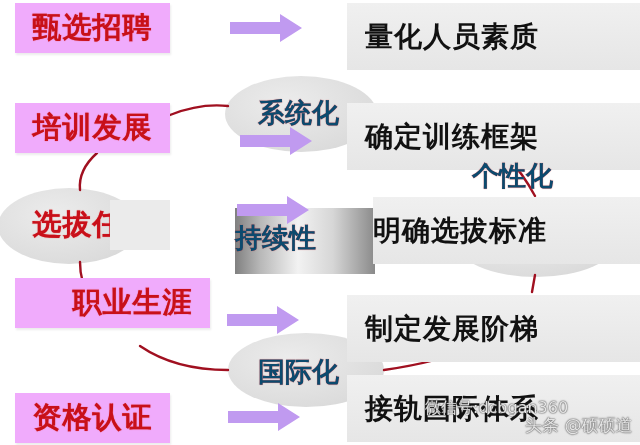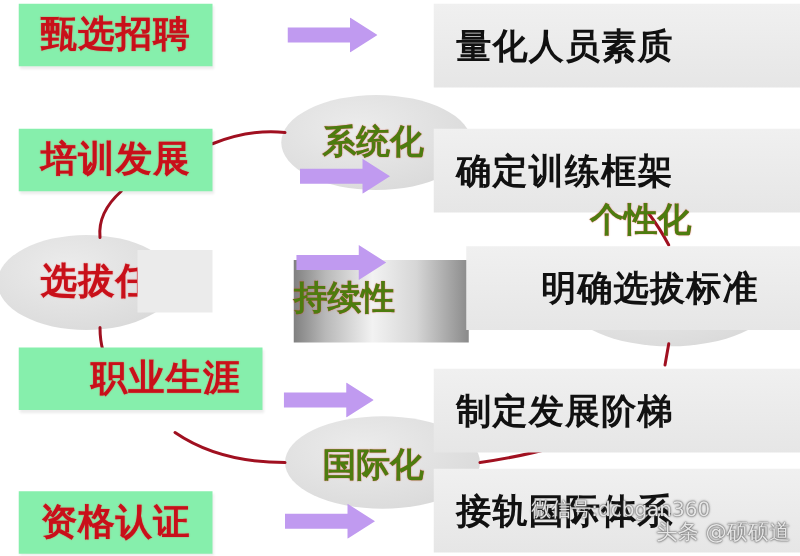--- a/index.html
+++ b/index.html
@@ -9,39 +9,39 @@
     font-family: "DejaVu Sans", "Liberation Sans", sans-serif;
   }
   .abs { position: absolute; }
   .ring { position: absolute; left: 0; top: 0; width: 640px; height: 445px; pointer-events: none; }
   .ellipse {
     position: absolute; border-radius: 50%;
     background: radial-gradient(ellipse at 40% 35%, #ececec 0%, #dcdcdc 70%, #d2d2d2 100%);
   }
   .lbox {
     position: absolute; left: 15px; width: 155px; height: 50px;
-    background: #86efac;
+    background: #f0abfc;
     box-shadow: 1px 2px 2px rgba(0,0,0,0.08);
     display: flex; align-items: center; justify-content: center;
   }
   .lbox span {
     color: #c8101a; font-weight: bold; font-size: 29px; letter-spacing: 1px;
     text-shadow: 0 0 1px #e04040;
   }
   .rbox {
     position: absolute; left: 347px; width: 293px; height: 67px;
     background: linear-gradient(to bottom, #f0f0f0, #e6e6e6);
     display: flex; align-items: center;
   }
   .rbox span {
     color: #111111; font-weight: bold; font-size: 28px; padding-left: 18px; letter-spacing: 1px;
   }
   .arrow { position: absolute; width: 72px; height: 28px; }
   .red-label {
-    position: absolute; color: #4d7c0f; font-weight: bold; font-size: 27px;
+    position: absolute; color: #0c4a6e; font-weight: bold; font-size: 27px;
     text-shadow: 0 0 1px #e04040; white-space: nowrap;
   }
   .grad-box {
     position: absolute; left: 235px; top: 208px; width: 140px; height: 66px;
     background: linear-gradient(to right, #808080 0%, #b8b8b8 18%, #f2f2f2 45%, #d6d6d6 70%, #8a8a8a 100%);
   }
   .watermark {
     position: absolute; font-size: 16px; color: rgba(255,255,255,0.85);
     text-shadow: 0 0 2px #555, 0 0 1px #333; white-space: nowrap;
   }
@@ -109,21 +109,21 @@
   <polygon points="0,8 50,8 50,0 72,14 50,28 50,20 0,20" fill="#c09af0"></polygon>
 </svg>
 
 <div class="rbox" style="top:3px; left:347px;">
   <span>量化人员素质</span>
 </div>
 <div class="rbox" style="top:103px; left:347px;">
   <span>确定训练框架</span>
 </div>
 <div class="rbox" style="top:197px; left:373px; width:267px;">
-  <span style="padding-left:12px;margin-left:48px;">明确选拔标准</span>
+  <span style="padding-left:0;">明确选拔标准</span>
 </div>
 <div class="rbox" style="top:295px; left:347px;">
   <span>制定发展阶梯</span>
 </div>
 <div class="rbox" style="top:375px; left:347px;">
   <span>接轨国际体系</span>
 </div>
 
 <div class="red-label" style="left:258px; top:95px;">系统化</div>
 <div class="red-label" style="left:472px; top:158px;">个性化</div>

